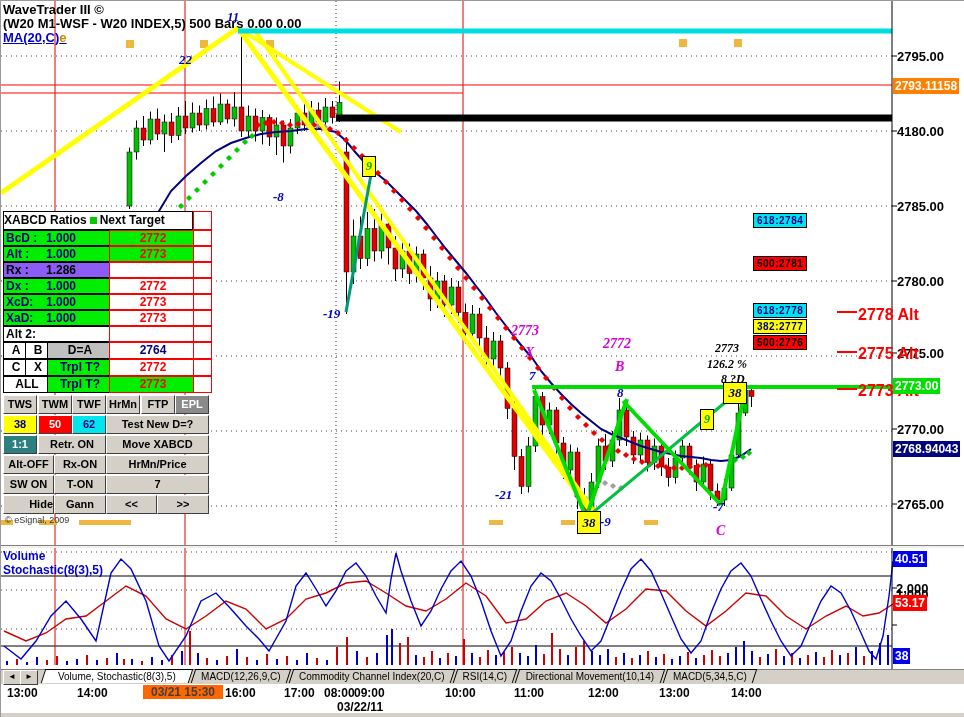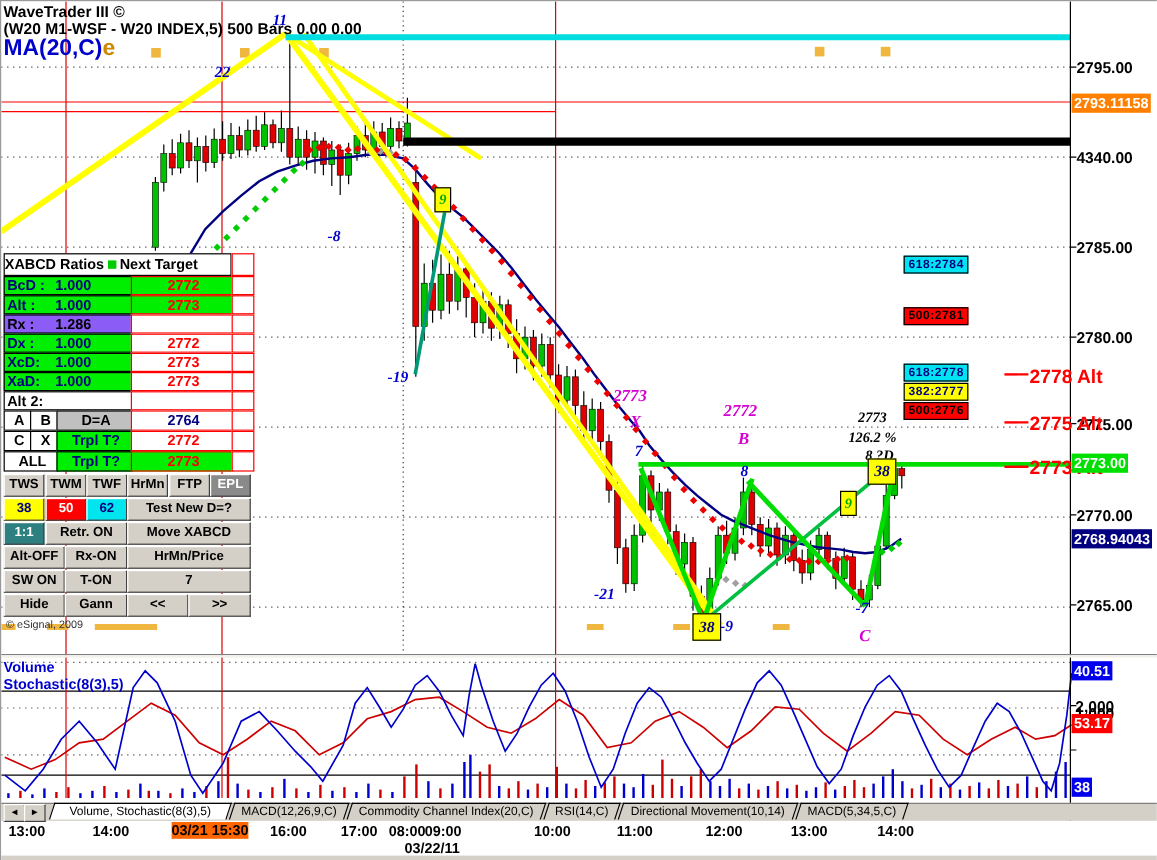--- a/index.html
+++ b/index.html
@@ -460,21 +460,21 @@
       <line x1="891" y1="280" x2="896" y2="280" stroke="#000" stroke-width="1"></line>
       <line x1="891" y1="352" x2="896" y2="352" stroke="#000" stroke-width="1"></line>
       <line x1="891" y1="428" x2="896" y2="428" stroke="#000" stroke-width="1"></line>
       <line x1="891" y1="503" x2="896" y2="503" stroke="#000" stroke-width="1"></line>
       <line x1="891" y1="587" x2="896" y2="587" stroke="#000" stroke-width="1"></line>
       <line x1="891" y1="624" x2="896" y2="624" stroke="#000" stroke-width="1"></line>
     </svg>
 
   <div class="hdr" style="top:1px;font-size:13px;">WaveTrader III ©</div>
   <div class="hdr" style="top:15px;font-size:13px;">(W20 M1-WSF - W20 INDEX,5) 500 Bars  0.00 0.00</div>
-  <div class="hdr" style="top:29px;font-size:19px;color:#0000cc;"><span>MA(20,C)</span><span style="color:#cc8800">e</span></div>
+  <div class="hdr" style="top:29px;font-size:13px;color:#0000cc;text-decoration:underline;"><span>MA(20,C)</span><span style="color:#cc8800">e</span></div>
 
   <div id="left-panel">
       <div class="tcell" style="left: 2px; top: 210px; width: 188px; height: 17px; border: 1px solid rgb(0, 0, 0); line-height: 17px; font-size: 12px;"><span>XABCD Ratios</span><span id="green-sq"></span><span>Next Target</span></div>
       <div class="tcell" style="left: 192px; top: 210px; width: 15px; height: 17px; background: rgb(255, 255, 255); color: rgb(0, 0, 0); border: 1px solid rgb(255, 0, 0); text-align: left; padding-left: 2px; line-height: 17px;"></div>
       <div class="tcell" style="left: 2px; top: 229px; width: 104px; height: 14px; background: rgb(0, 238, 0); color: rgb(0, 0, 128); border: 1px solid rgb(0, 0, 0); text-align: left; padding-left: 2px; line-height: 14px;"><span style="display:inline-block;width:40px">BcD :</span>1.000</div>
       <div class="tcell" style="left: 108px; top: 229px; width: 82px; height: 14px; background: rgb(0, 238, 0); color: rgb(255, 0, 0); border: 1px solid rgb(255, 0, 0); text-align: center; padding-left: 2px; line-height: 14px;">2772</div>
       <div class="tcell" style="left: 192px; top: 229px; width: 15px; height: 14px; background: rgb(255, 255, 255); color: rgb(0, 0, 0); border: 1px solid rgb(255, 0, 0); text-align: left; padding-left: 2px; line-height: 14px;"></div>
       <div class="tcell" style="left: 2px; top: 245px; width: 104px; height: 14px; background: rgb(0, 238, 0); color: rgb(0, 0, 128); border: 1px solid rgb(0, 0, 0); text-align: left; padding-left: 2px; line-height: 14px;"><span style="display:inline-block;width:40px">Alt  :</span>1.000</div>
       <div class="tcell" style="left: 108px; top: 245px; width: 82px; height: 14px; background: rgb(0, 238, 0); color: rgb(255, 0, 0); border: 1px solid rgb(255, 0, 0); text-align: center; padding-left: 2px; line-height: 14px;">2773</div>
       <div class="tcell" style="left: 192px; top: 245px; width: 15px; height: 14px; background: rgb(255, 255, 255); color: rgb(0, 0, 0); border: 1px solid rgb(255, 0, 0); text-align: left; padding-left: 2px; line-height: 14px;"></div>
@@ -519,21 +519,21 @@
       <div class="btn" style="left: 105px; top: 414px; width: 101px; height: 17px;">Test New D=?</div>
       <div class="btn" style="left: 2px; top: 434px; width: 32px; height: 17px; background: rgb(46, 128, 128); color: rgb(255, 255, 255);">1:1</div>
       <div class="btn" style="left: 37px; top: 434px; width: 66px; height: 17px;">Retr. ON</div>
       <div class="btn" style="left: 105px; top: 434px; width: 101px; height: 17px;">Move XABCD</div>
       <div class="btn" style="left: 2px; top: 454px; width: 49px; height: 17px;">Alt-OFF</div>
       <div class="btn" style="left: 53px; top: 454px; width: 50px; height: 17px;">Rx-ON</div>
       <div class="btn" style="left: 105px; top: 454px; width: 101px; height: 17px;">HrMn/Price</div>
       <div class="btn" style="left: 2px; top: 474px; width: 49px; height: 17px;">SW ON</div>
       <div class="btn" style="left: 53px; top: 474px; width: 50px; height: 17px;">T-ON</div>
       <div class="btn" style="left: 105px; top: 474px; width: 101px; height: 17px;">7</div>
-      <div class="btn" style="left: 2px; top: 494px; width: 49px; height: 17px;">Hide</div>
+      <div class="btn" style="left: 2px; top: 494px; width: 49px; height: 17px; text-align: right;">Hide</div>
       <div class="btn" style="left: 53px; top: 494px; width: 50px; height: 17px;">Gann</div>
       <div class="btn" style="left: 105px; top: 494px; width: 49px; height: 17px;">&lt;&lt;</div>
       <div class="btn" style="left: 156px; top: 494px; width: 50px; height: 17px;">&gt;&gt;</div>
     </div>
 
   <div id="overlay">
       <div class="ann w-blue" style="left: 226px; top: 8px;">11</div>
       <div class="ann w-blue" style="left: 178px; top: 51px;">22</div>
       <div class="ann w-blue" style="left: 272px; top: 188px;">-8</div>
       <div class="ann w-blue" style="left: 322px; top: 305px;">-19</div>
@@ -556,21 +556,21 @@
       <div class="wave-box" style="left: 722px; top: 381px; width: 22px; height: 20px; color: rgb(0, 0, 128); font-size: 13px; line-height: 20px;">38</div>
       <div class="lvl-badge" style="left: 752px; top: 212px; background: rgb(0, 228, 242); color: rgb(0, 0, 128);">618:2784</div>
       <div class="lvl-badge" style="left: 752px; top: 255px; background: rgb(255, 0, 0); color: rgb(0, 0, 0);">500:2781</div>
       <div class="lvl-badge" style="left: 752px; top: 302px; background: rgb(0, 228, 242); color: rgb(0, 0, 128);">618:2778</div>
       <div class="lvl-badge" style="left: 752px; top: 318px; background: rgb(255, 255, 0); color: rgb(0, 0, 128);">382:2777</div>
       <div class="lvl-badge" style="left: 752px; top: 334px; background: rgb(255, 0, 0); color: rgb(0, 0, 0);">500:2776</div>
       <div class="alt-lbl" style="left: 857px; top: 305px;">2778 Alt</div>
       <div class="alt-lbl" style="left: 857px; top: 344px;">2775 Alt</div>
       <div class="alt-lbl" style="left: 857px; top: 381px;">2773 Alt</div>
       <div class="ax-lbl" style="left: 896px; top: 48px;">2795.00</div>
-      <div class="ax-lbl" style="left: 896px; top: 123px;">4340.00</div>
+      <div class="ax-lbl" style="left: 896px; top: 123px;">4180.00</div>
       <div class="ax-lbl" style="left: 896px; top: 198px;">2785.00</div>
       <div class="ax-lbl" style="left: 896px; top: 273px;">2780.00</div>
       <div class="ax-lbl" style="left: 896px; top: 345px;">2775.00</div>
       <div class="ax-lbl" style="left: 896px; top: 421px;">2770.00</div>
       <div class="ax-lbl" style="left: 896px; top: 496px;">2765.00</div>
       <div class="ax-badge" style="left: 892px; top: 77px; background: rgb(255, 128, 0);">2793.11158</div>
       <div class="ax-badge" style="left: 892px; top: 377px; background: rgb(0, 224, 0);">2773.00</div>
       <div class="ax-badge" style="left: 892px; top: 440px; background: rgb(0, 0, 128);">2768.94043</div>
       <div class="ax-lbl" style="left: 895px; top: 580px;">2,000</div>
       <div class="ax-lbl" style="left: 895px; top: 586px;">1,000</div>
@@ -581,21 +581,21 @@
       <div class="tlabel" style="left: 76px; top: 685px;">14:00</div>
       <div class="tlabel" style="left: 224px; top: 685px;">16:00</div>
       <div class="tlabel" style="left: 283px; top: 685px;">17:00</div>
       <div class="tlabel" style="left: 323px; top: 685px;">08:00</div>
       <div class="tlabel" style="left: 353px; top: 685px;">09:00</div>
       <div class="tlabel" style="left: 444px; top: 685px;">10:00</div>
       <div class="tlabel" style="left: 513px; top: 685px;">11:00</div>
       <div class="tlabel" style="left: 587px; top: 685px;">12:00</div>
       <div class="tlabel" style="left: 658px; top: 685px;">13:00</div>
       <div class="tlabel" style="left: 730px; top: 685px;">14:00</div>
-      <div class="tlabel" style="left: 142px; top: 684px; width: 64px; background: rgb(255, 102, 0); color: #000000; text-align: center; z-index: 33;">03/21 15:30</div>
+      <div class="tlabel" style="left: 142px; top: 684px; width: 80px; background: rgb(255, 102, 0); color: #404040; text-align: center; z-index: 33;">03/21 15:30</div>
       <div class="tlabel" style="left: 336px; top: 699px;">03/22/11</div>
     </div>
 
   <div class="hdr" style="top:548px;font-size:12px;color:#0000cc;z-index:25;">Volume</div>
   <div class="hdr" style="top:562px;font-size:12px;color:#0000cc;z-index:25;">Stochastic(8(3),5)</div>
 
   <div class="strip" style="top:544px;height:1px;background:#808080;"></div>
   <div class="strip" style="top:545px;height:2px;background:#f2f0ec;"></div>
 
   <div class="strip" style="top:668px;height:14px;background:#d4d0c8;border-top:1px solid #808080;z-index:31;"></div>

